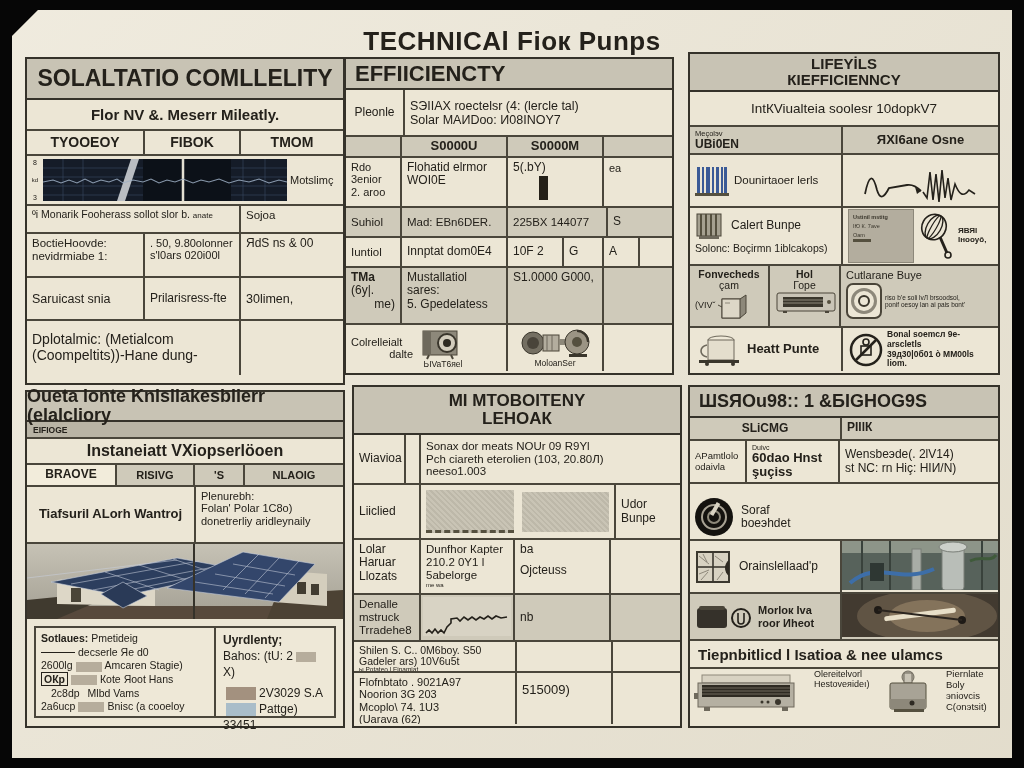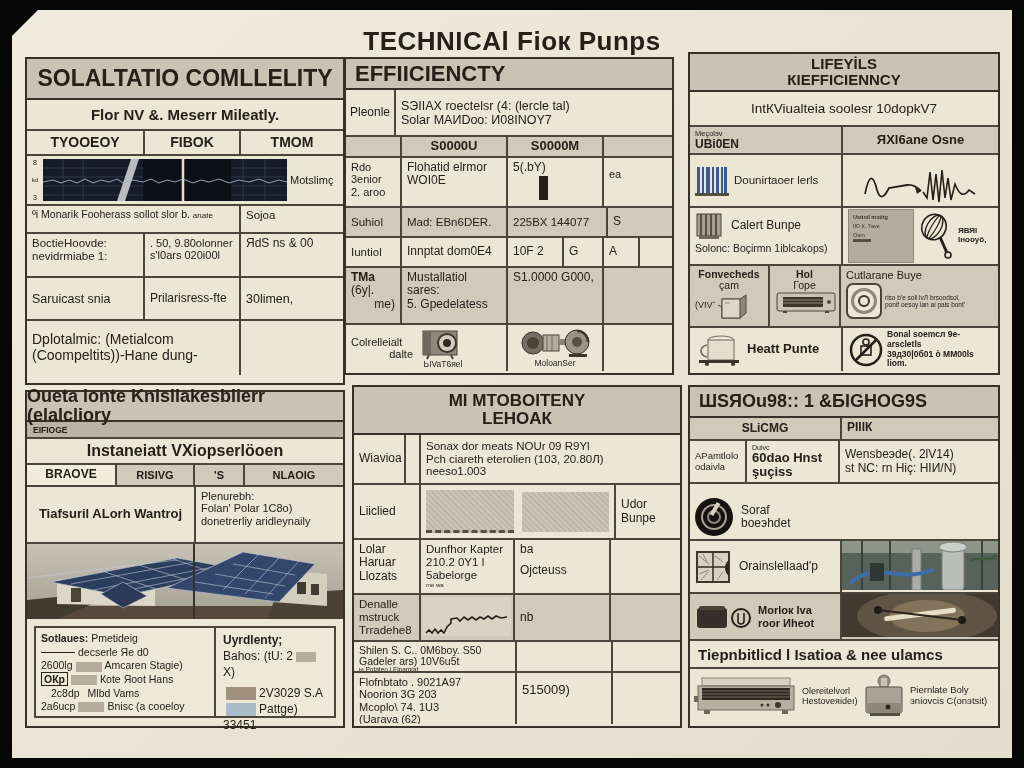--- a/index.html
+++ b/index.html
@@ -172,21 +172,21 @@
           <div><span class="sw" style="background:#a3917f;width:30px;height:13px;"></span><span>2V3029 S.A</span></div>
           <div><span class="sw" style="background:#a9bdc9;width:30px;height:13px;"></span><span>Pattge) 33451</span></div>
         </div>
       </div>
     </div>
   </div>
 
   <div class="panel" style="left:332px;top:47px;width:330px;height:318px;">
     <div class="band left" style="height:31px;font-size:22px;">EFFIICIENCTY</div>
     <div class="row nt" style="height:45px;">
-      <div class="c f ctr" style="width:48px;font-size:12px;">Pleonle</div>
+      <div class="c f ctr" style="width:57px;font-size:12px;">Pleonle</div>
       <div class="c" style="flex:1;font-size:12.5px;display:flex;flex-direction:column;justify-content:center;">
         <div>SЭIIAX roectelsr (4: (lercle tal)</div>
         <div>Solar MAИDoo: И08INOY7</div>
       </div>
     </div>
     <div class="row gray" style="height:21px;">
       <div class="c f" style="width:54px;"></div>
       <div class="c ctr b" style="width:106px;font-size:13px;">S0000U</div>
       <div class="c ctr b" style="width:96px;font-size:13px;">S0000M</div>
       <div class="c" style="flex:1;"></div>
@@ -198,21 +198,21 @@
         <div>2. aroo</div>
       </div>
       <div class="c" style="width:106px;font-size:12px;">
         <div>Flohatid elrmor</div>
         <div>WOI0E</div>
       </div>
       <div class="c" style="width:96px;font-size:12px;">
         <div>5(.bY)</div>
         <div style="width:9px;height:24px;background:#242018;margin:2px 0 0 26px;"></div>
       </div>
-      <div class="c" style="flex:1;font-size:11px;padding-top:10px;">ea</div>
+      <div class="c" style="flex:1;font-size:11px;padding-top:4px;">ea</div>
     </div>
     <div class="row gray" style="height:30px;align-items:stretch;">
       <div class="c f" style="width:54px;font-size:11.5px;display:flex;align-items:center;">Suhiol</div>
       <div class="c" style="width:106px;font-size:11.5px;display:flex;align-items:center;">Mad: EBn6DER.</div>
       <div class="c" style="width:100px;font-size:11.5px;display:flex;align-items:center;">225BX  144077</div>
       <div class="c" style="flex:1;font-size:12px;display:flex;align-items:center;">S</div>
     </div>
     <div class="row" style="height:30px;">
       <div class="c f" style="width:54px;font-size:11.5px;display:flex;align-items:center;">Iuntiol</div>
       <div class="c" style="width:106px;font-size:12px;display:flex;align-items:center;">Innptat dom0E4</div>
@@ -592,21 +592,21 @@
           <ellipse cx="85" cy="22" rx="70" ry="26" fill="#6e5f4d" opacity="0.7"></ellipse>
           <ellipse cx="85" cy="22" rx="38" ry="16" fill="#8d7a62" opacity="0.8"></ellipse>
           <rect x="42" y="18" width="72" height="5" rx="2" fill="#e8dfc8" transform="rotate(-7 78 20)"></rect>
           <circle cx="36" cy="16" r="4" fill="#1e1a16"></circle>
           <circle cx="120" cy="26" r="4" fill="#1e1a16"></circle>
           <line x1="36" y1="16" x2="120" y2="26" stroke="#2b251f" stroke-width="2"></line>
         </svg>
       </div>
     </div>
     <div class="row b" style="height:28px;font-size:15px;align-items:center;padding-left:8px;">Tiepnbitlicd l Isatioa &amp; nee ulamcs</div>
-    <div class="row" style="flex:1;height:56px;align-items:center;padding:0 4px;gap:4px;">
+    <div class="row" style="flex:1;height:56px;align-items:flex-start;padding:0 4px;gap:16px;">
       <svg width="104" height="48">
         <rect x="8" y="6" width="88" height="8" fill="#d8d2c2" stroke="#8d887a"></rect>
         <rect x="4" y="14" width="96" height="24" fill="#b5b0a2" stroke="#6e695c"></rect>
         <rect x="8" y="16" width="88" height="12" fill="#2e2a22"></rect>
         <g stroke="#6e695c" stroke-width="1">
               <line x1="8" y1="19" x2="96" y2="19"></line>
               <line x1="8" y1="22" x2="96" y2="22"></line>
               <line x1="8" y1="25" x2="96" y2="25"></line>
             </g>
         <circle cx="84" cy="33" r="3" fill="#3a362c"></circle>

